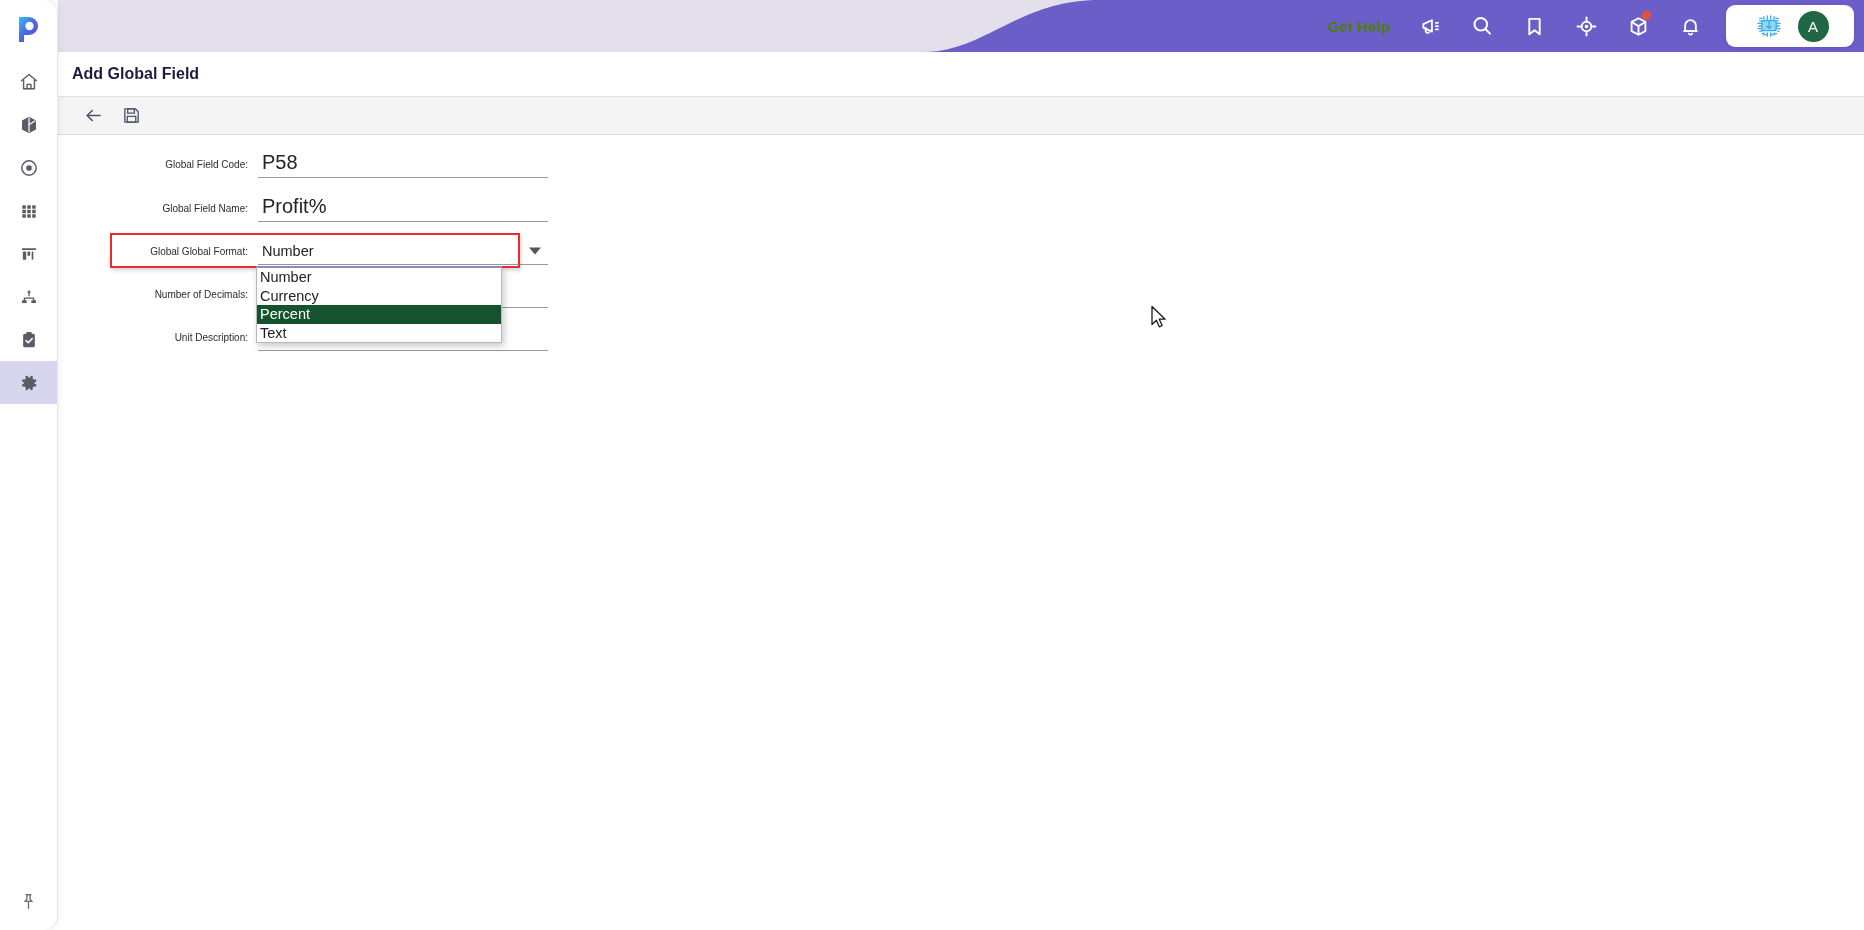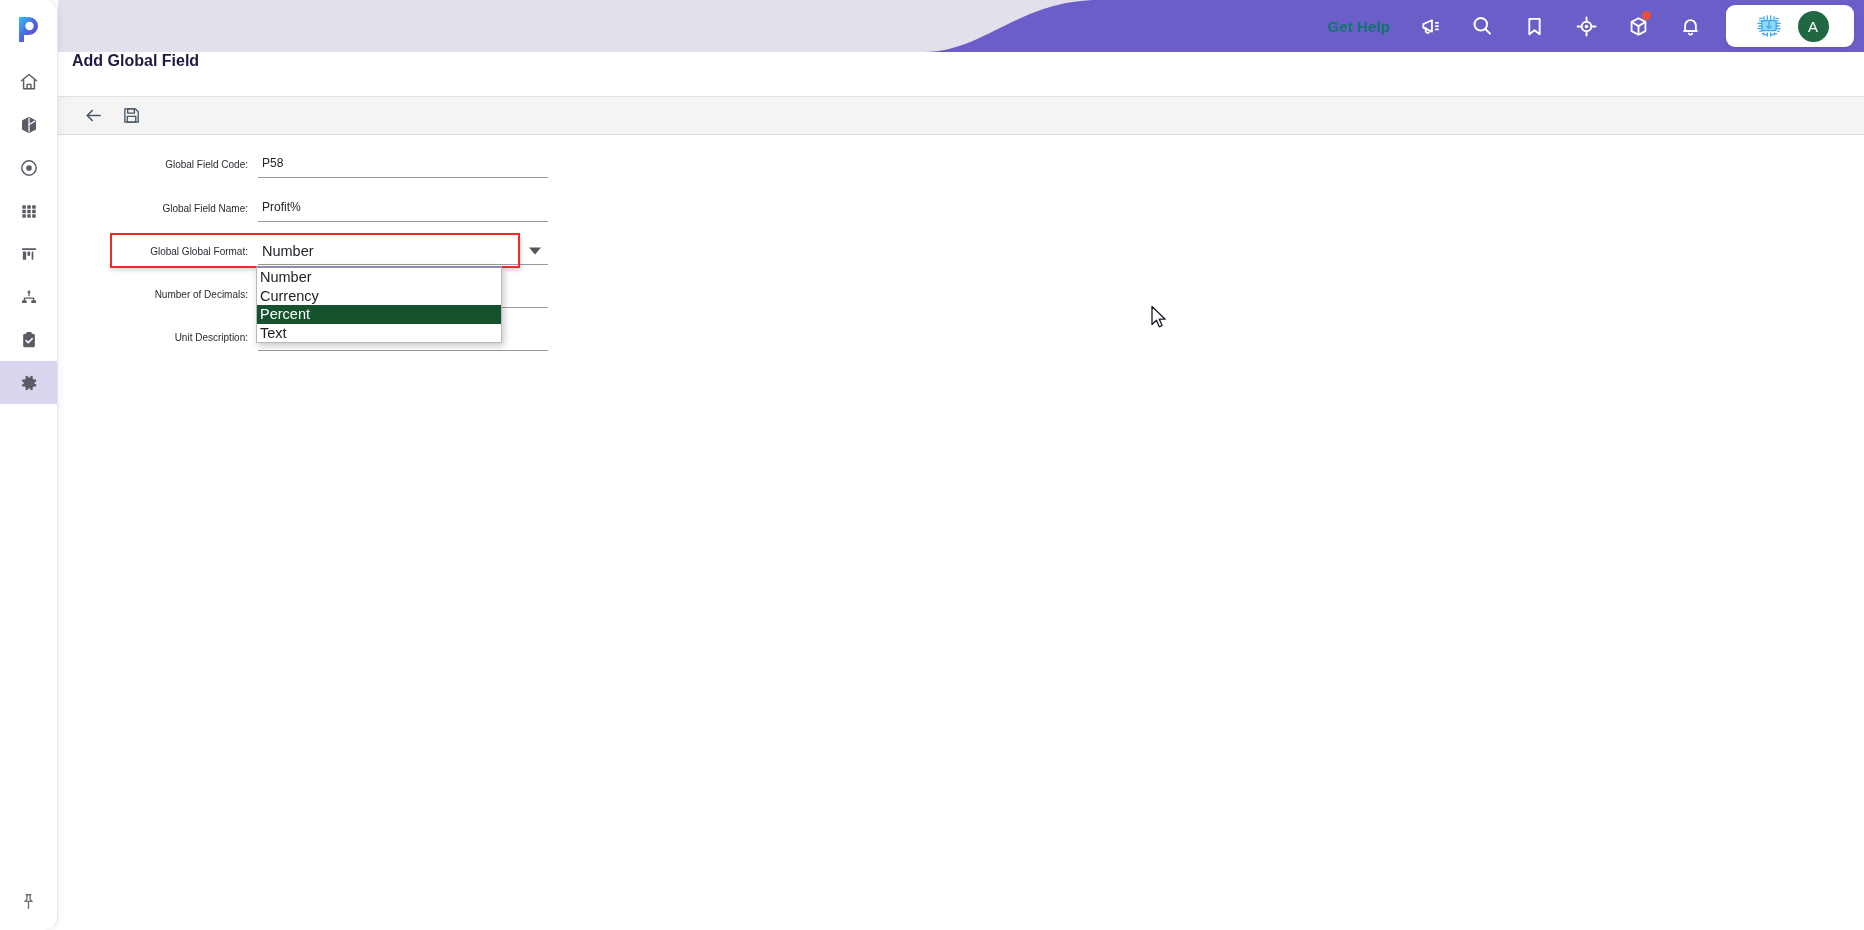--- a/index.html
+++ b/index.html
@@ -57,21 +57,21 @@
     height: 52px; width: 940px;
   }
   .topbar-purple svg { position: absolute; left: 0; top: 0; }
   .topbar-right {
     position: absolute; right: 10px; top: 0;
     height: 52px;
     display: flex; align-items: center; gap: 0px;
     z-index: 4;
   }
   .get-help {
-    color: #0f766e; font-size: 15px; font-weight: bold;
+    color: #4d7c0f; font-size: 15px; font-weight: bold;
     padding: 0 14px; cursor: pointer; letter-spacing: .1px;
     white-space: nowrap;
   }
   .tb-icon {
     width: 52px; height: 52px;
     display: flex; align-items: center; justify-content: center;
     color: #ffffff; cursor: pointer; position: relative;
   }
   .tb-dot {
     position: absolute; top: 11px; right: 13px;
@@ -92,21 +92,21 @@
     background: #206843; color: #ffffff;
     display: flex; align-items: center; justify-content: center;
     font-size: 15px; font-weight: normal;
   }
 
   
   .page-header {
     position: absolute; left: 58px; top: 52px;
     width: 1806px; height: 44px;
     background: #ffffff;
-    display: flex; align-items: flex-start;
+    display: flex; align-items: center;
     padding-left: 14px;
   }
   .page-title {
     font-size: 16px; font-weight: bold; color: #1e1b40;
   }
 
   
   .toolbar {
     position: absolute; left: 58px; top: 96px;
     width: 1806px; height: 39px;
@@ -136,21 +136,21 @@
     width: 200px; text-align: right;
     font-size: 10px; color: #2a2a33;
     padding-right: 10px;
     white-space: nowrap;
   }
   .form-input {
     width: 290px; height: 27px;
     border: none; border-bottom: 1px solid #9b9b9b;
     background: transparent;
     font-family: "Liberation Sans", sans-serif;
-    font-size: 12px; color: #23232b;
+    font-size: 20px; color: #23232b;
     padding: 0 4px 2px 4px;
     outline: none;
   }
   .select-wrap {
     position: relative; width: 290px; height: 27px;
     border-bottom: 1px solid #9b9b9b;
     display: flex; align-items: center;
     cursor: pointer;
   }
   .select-value {

